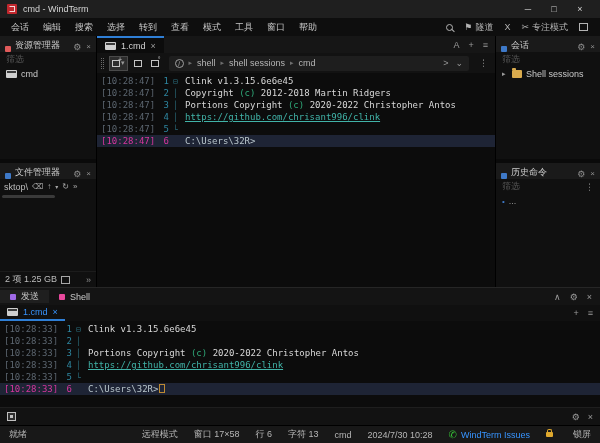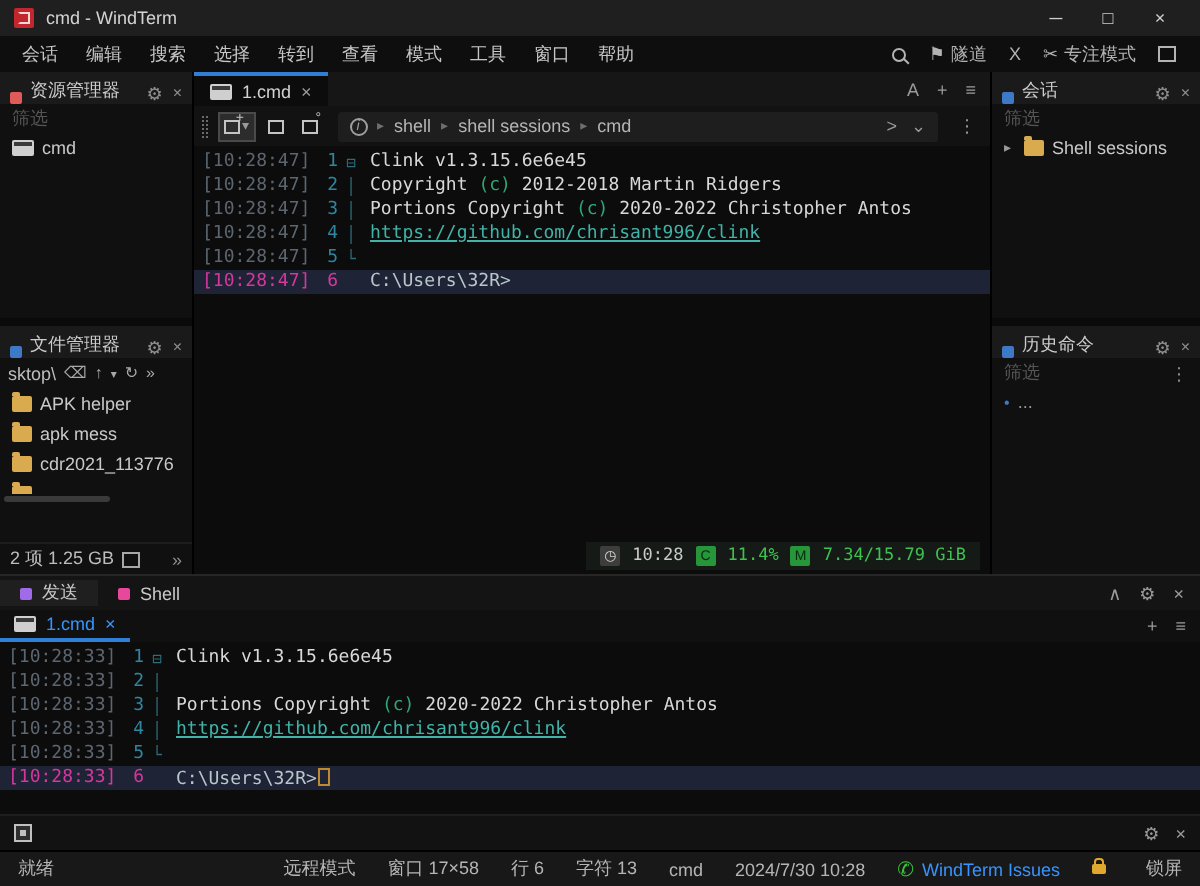--- a/index.html
+++ b/index.html
@@ -194,38 +194,20 @@
         </span>
       </div>
       <div class="fm-path">
         <span>sktop\</span>
         <span class="ico">⌫</span>
         <span class="ico">↑</span>
         <span class="ico" style="font-size:6px">▾</span>
         <span class="ico">↻</span>
         <span class="ico">»</span>
       </div>
-      <div class="file-list" id="file-list">
-          <div class="file-row">
-            <span class="folder"></span>
-            <span>APK helper</span>
-          </div>
-          <div class="file-row">
-            <span class="folder"></span>
-            <span>apk mess</span>
-          </div>
-          <div class="file-row">
-            <span class="folder"></span>
-            <span>cdr2021_113776</span>
-          </div>
-          <div class="file-row">
-            <span class="folder"></span>
-            <span></span>
-          </div>
-        </div>
       <div class="hscroll"></div>
       <div class="fm-footer">
         <span>2 项 1.25 GB</span>
         <span class="box-arrow"></span>
         <span style="margin-left:auto;color:#8f8f8f">»</span>
       </div>
     </div>
   </div>
 
   <div class="main">
@@ -264,28 +246,20 @@
             <span>cmd</span>
           </span>
         <span class="bc-right">
           <span>&gt;</span>
           <span>⌄</span>
         </span>
       </div>
       <span class="tb-more">⋮</span>
     </div>
     <div class="term" id="term-main">
-      <div class="overlay">
-        <span class="badge time">◷</span>
-        <span class="tval">10:28</span>
-        <span class="badge green">C</span>
-        <span>11.4%</span>
-        <span class="badge green">M</span>
-        <span>7.34/15.79 GiB</span>
-      </div>
     <div class="term-line"><span class="ts">[10:28:47]</span><span class="ln">1</span><span class="fold">⊟</span><span class="txt"><span class="seg-fg">Clink v1.3.15.6e6e45</span></span></div>
         <div class="term-line"><span class="ts">[10:28:47]</span><span class="ln">2</span><span class="fold">│</span><span class="txt"><span class="seg-fg">Copyright </span><span class="seg-green">(c)</span><span class="seg-fg"> 2012-2018 Martin Ridgers</span></span></div>
         <div class="term-line"><span class="ts">[10:28:47]</span><span class="ln">3</span><span class="fold">│</span><span class="txt"><span class="seg-fg">Portions Copyright </span><span class="seg-green">(c)</span><span class="seg-fg"> 2020-2022 Christopher Antos</span></span></div>
         <div class="term-line"><span class="ts">[10:28:47]</span><span class="ln">4</span><span class="fold">│</span><span class="txt"><span class="seg-link">https://github.com/chrisant996/clink</span></span></div>
         <div class="term-line"><span class="ts">[10:28:47]</span><span class="ln">5</span><span class="fold">└</span><span class="txt"></span></div>
         <div class="term-line active"><span class="ts">[10:28:47]</span><span class="ln">6</span><span class="fold"></span><span class="txt"><span class="seg-prompt">C:\Users\32R&gt;</span></span></div>
       </div>
   </div>
 
   <div class="sidebar right">

